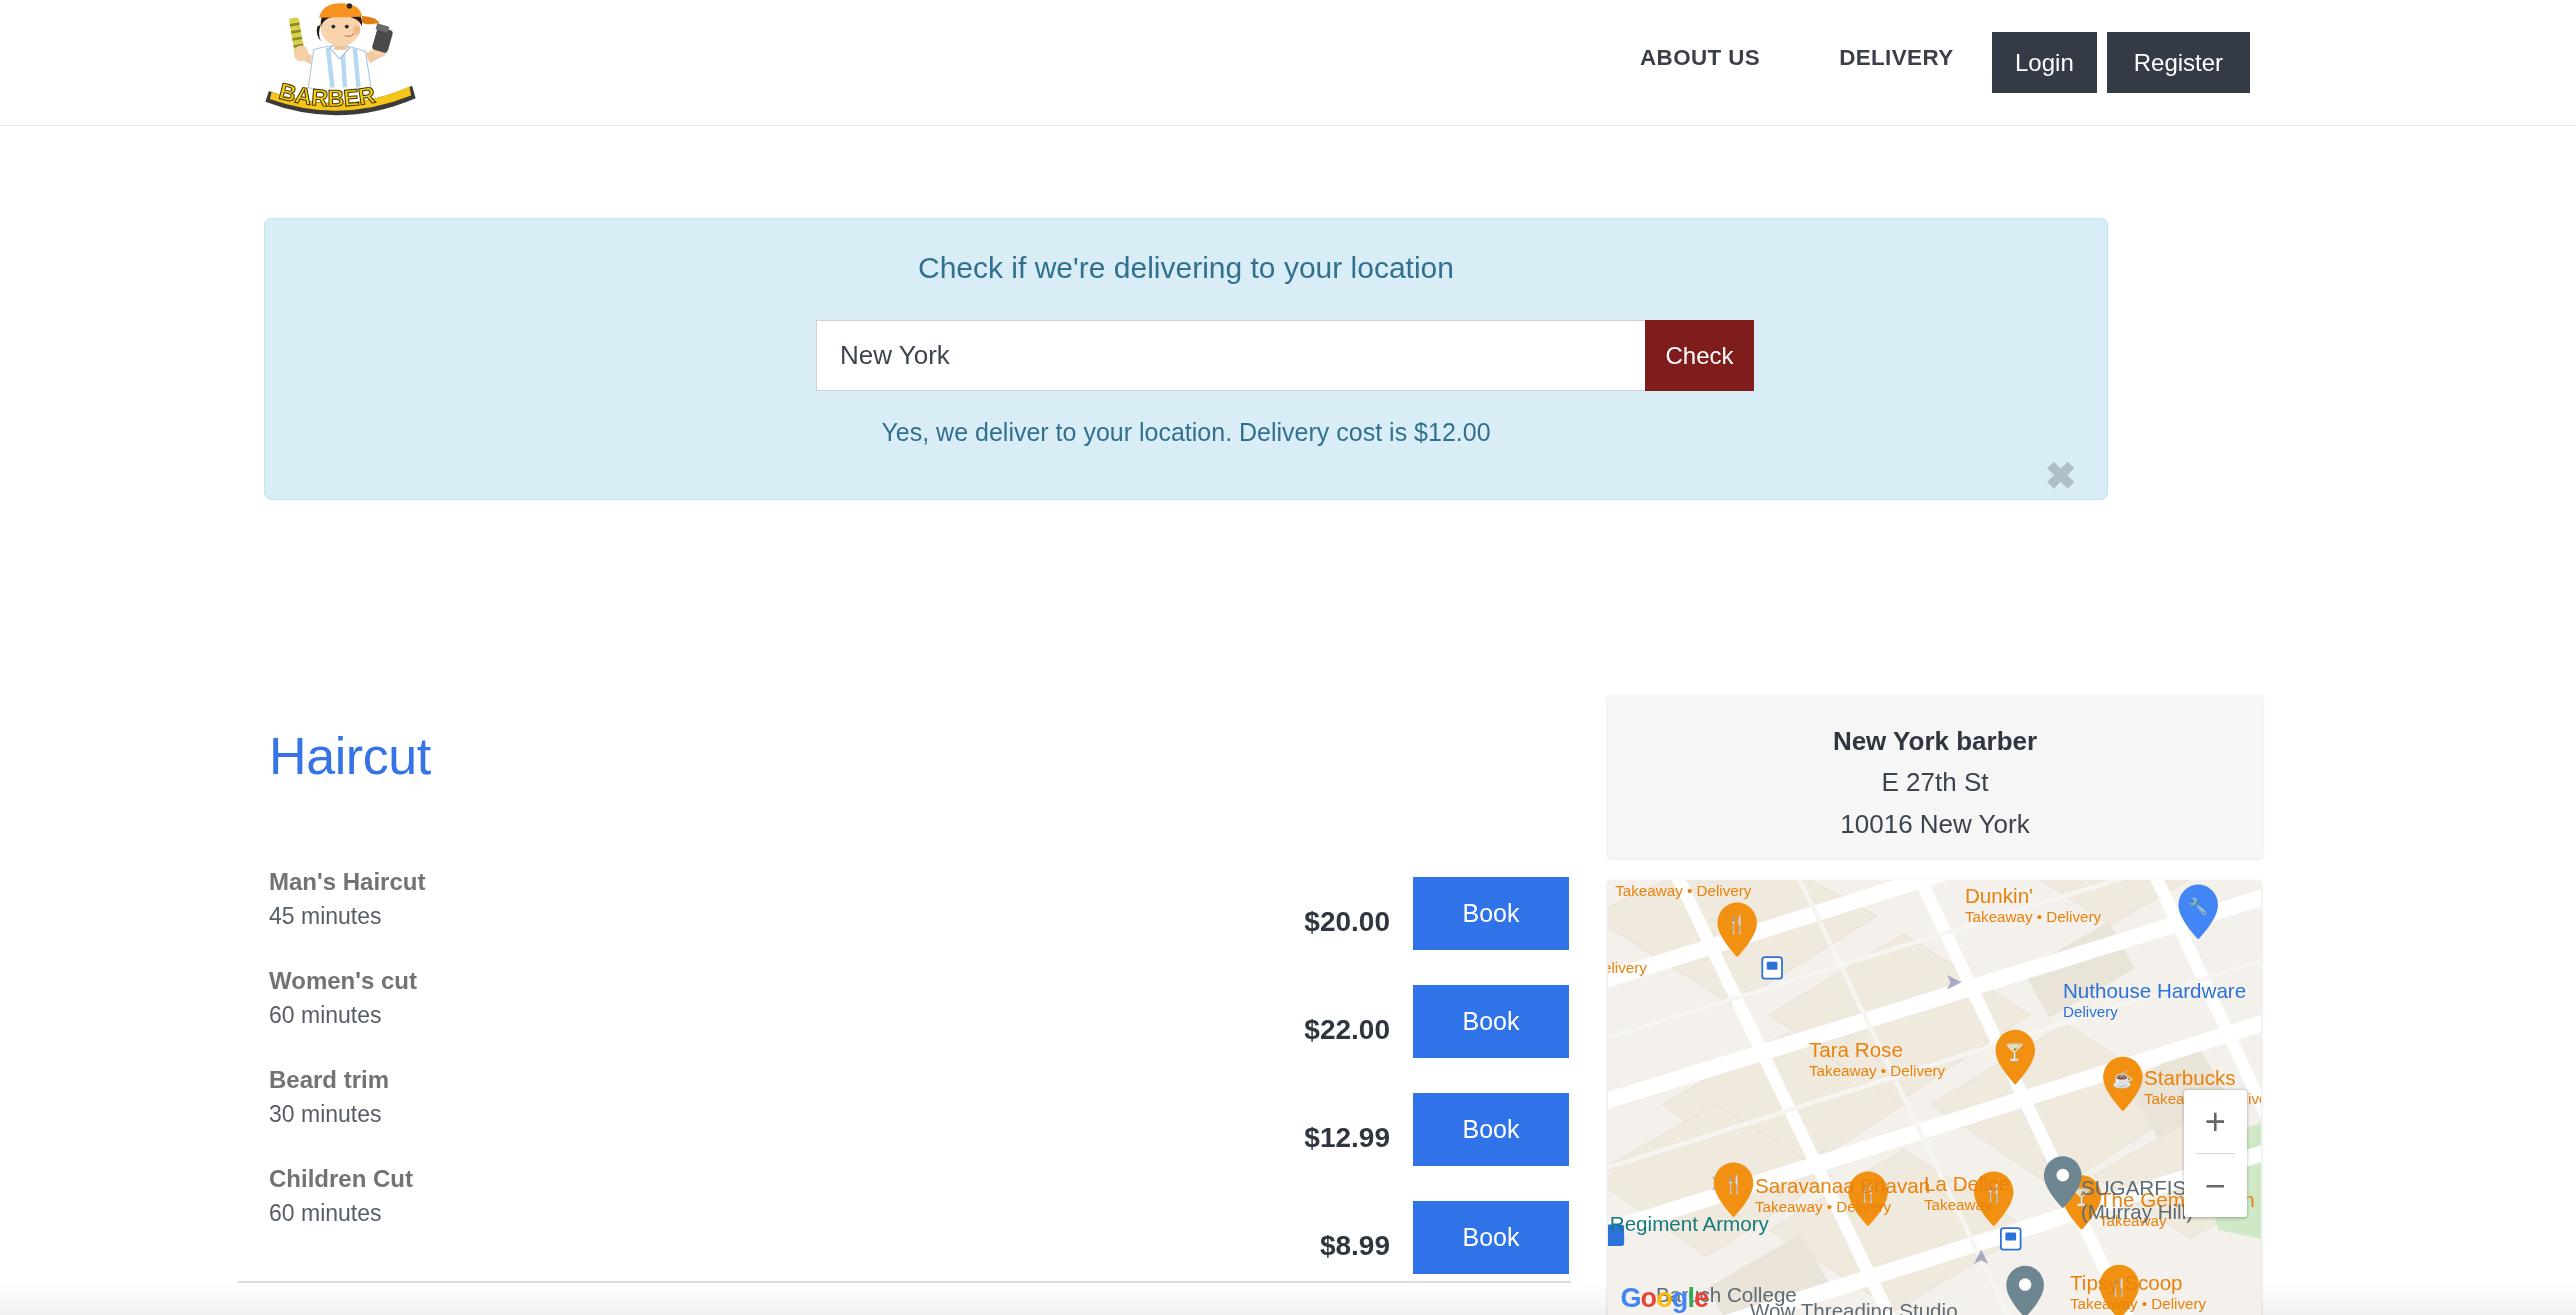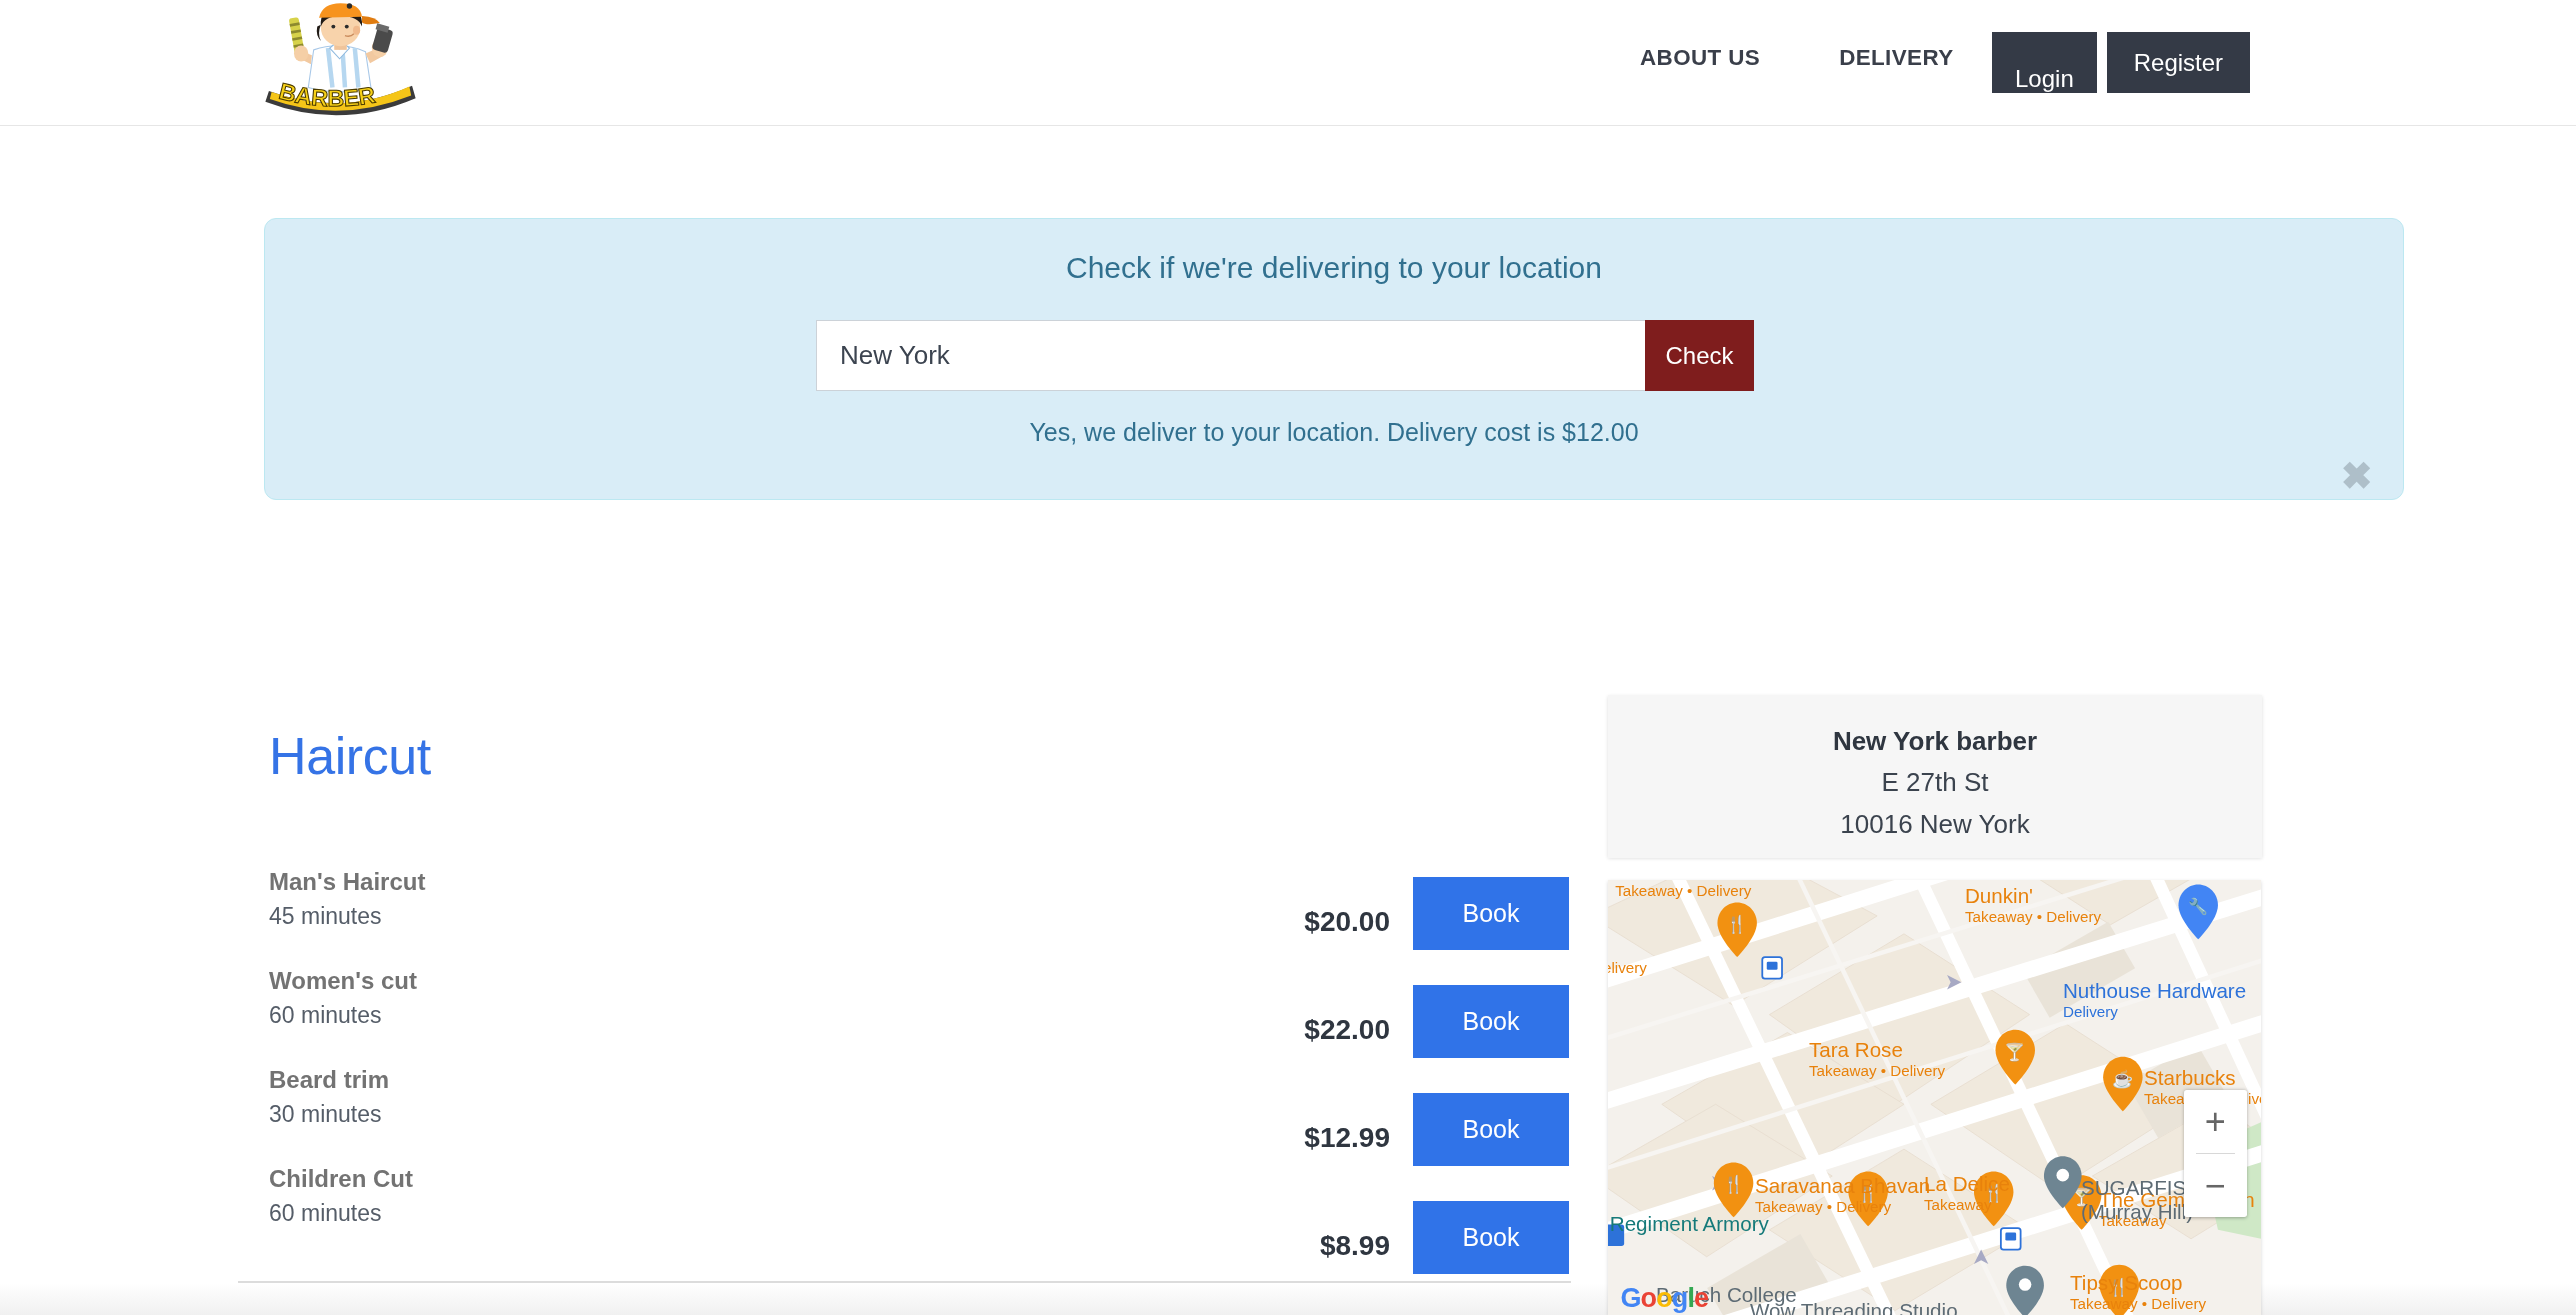--- a/index.html
+++ b/index.html
@@ -32,29 +32,29 @@
   }
   .nav-link.first { margin-right:79px; }
 
   .auth-buttons {
     position:absolute; left:1992px; top:32px;
     display:flex; gap:10px;
   }
   .auth-btn {
     background:#343a46; color:#fff; border:none;
     font-family:"Liberation Sans", sans-serif;
-    font-size:24px; padding:16px 23px; height:61px; line-height:61px;
+    font-size:24px; padding:0 23px; height:61px; line-height:61px;
     cursor:pointer; white-space:nowrap;
   }
   .auth-btn.register { padding:0 27px; }
 
   
   .banner {
-    position:absolute; left:264px; top:218px; width:2140px; height:282px;
-    background:#d9edf7; border:0.9px solid #bce8f1; border-radius:12px;
+    position:absolute; left:264px; top:218px; width:1844px; height:282px;
+    background:#d9edf7; border:0.9px solid #bce8f1; border-radius:7px;
   }
   .banner-title {
     position:absolute; left:0; top:32px; width:100%;
     text-align:center; font-size:30px; color:#31708f;
     font-weight:400;
   }
   .banner-form {
     position:absolute; left:551px; top:101px;
     display:flex; align-items:stretch;
   }

